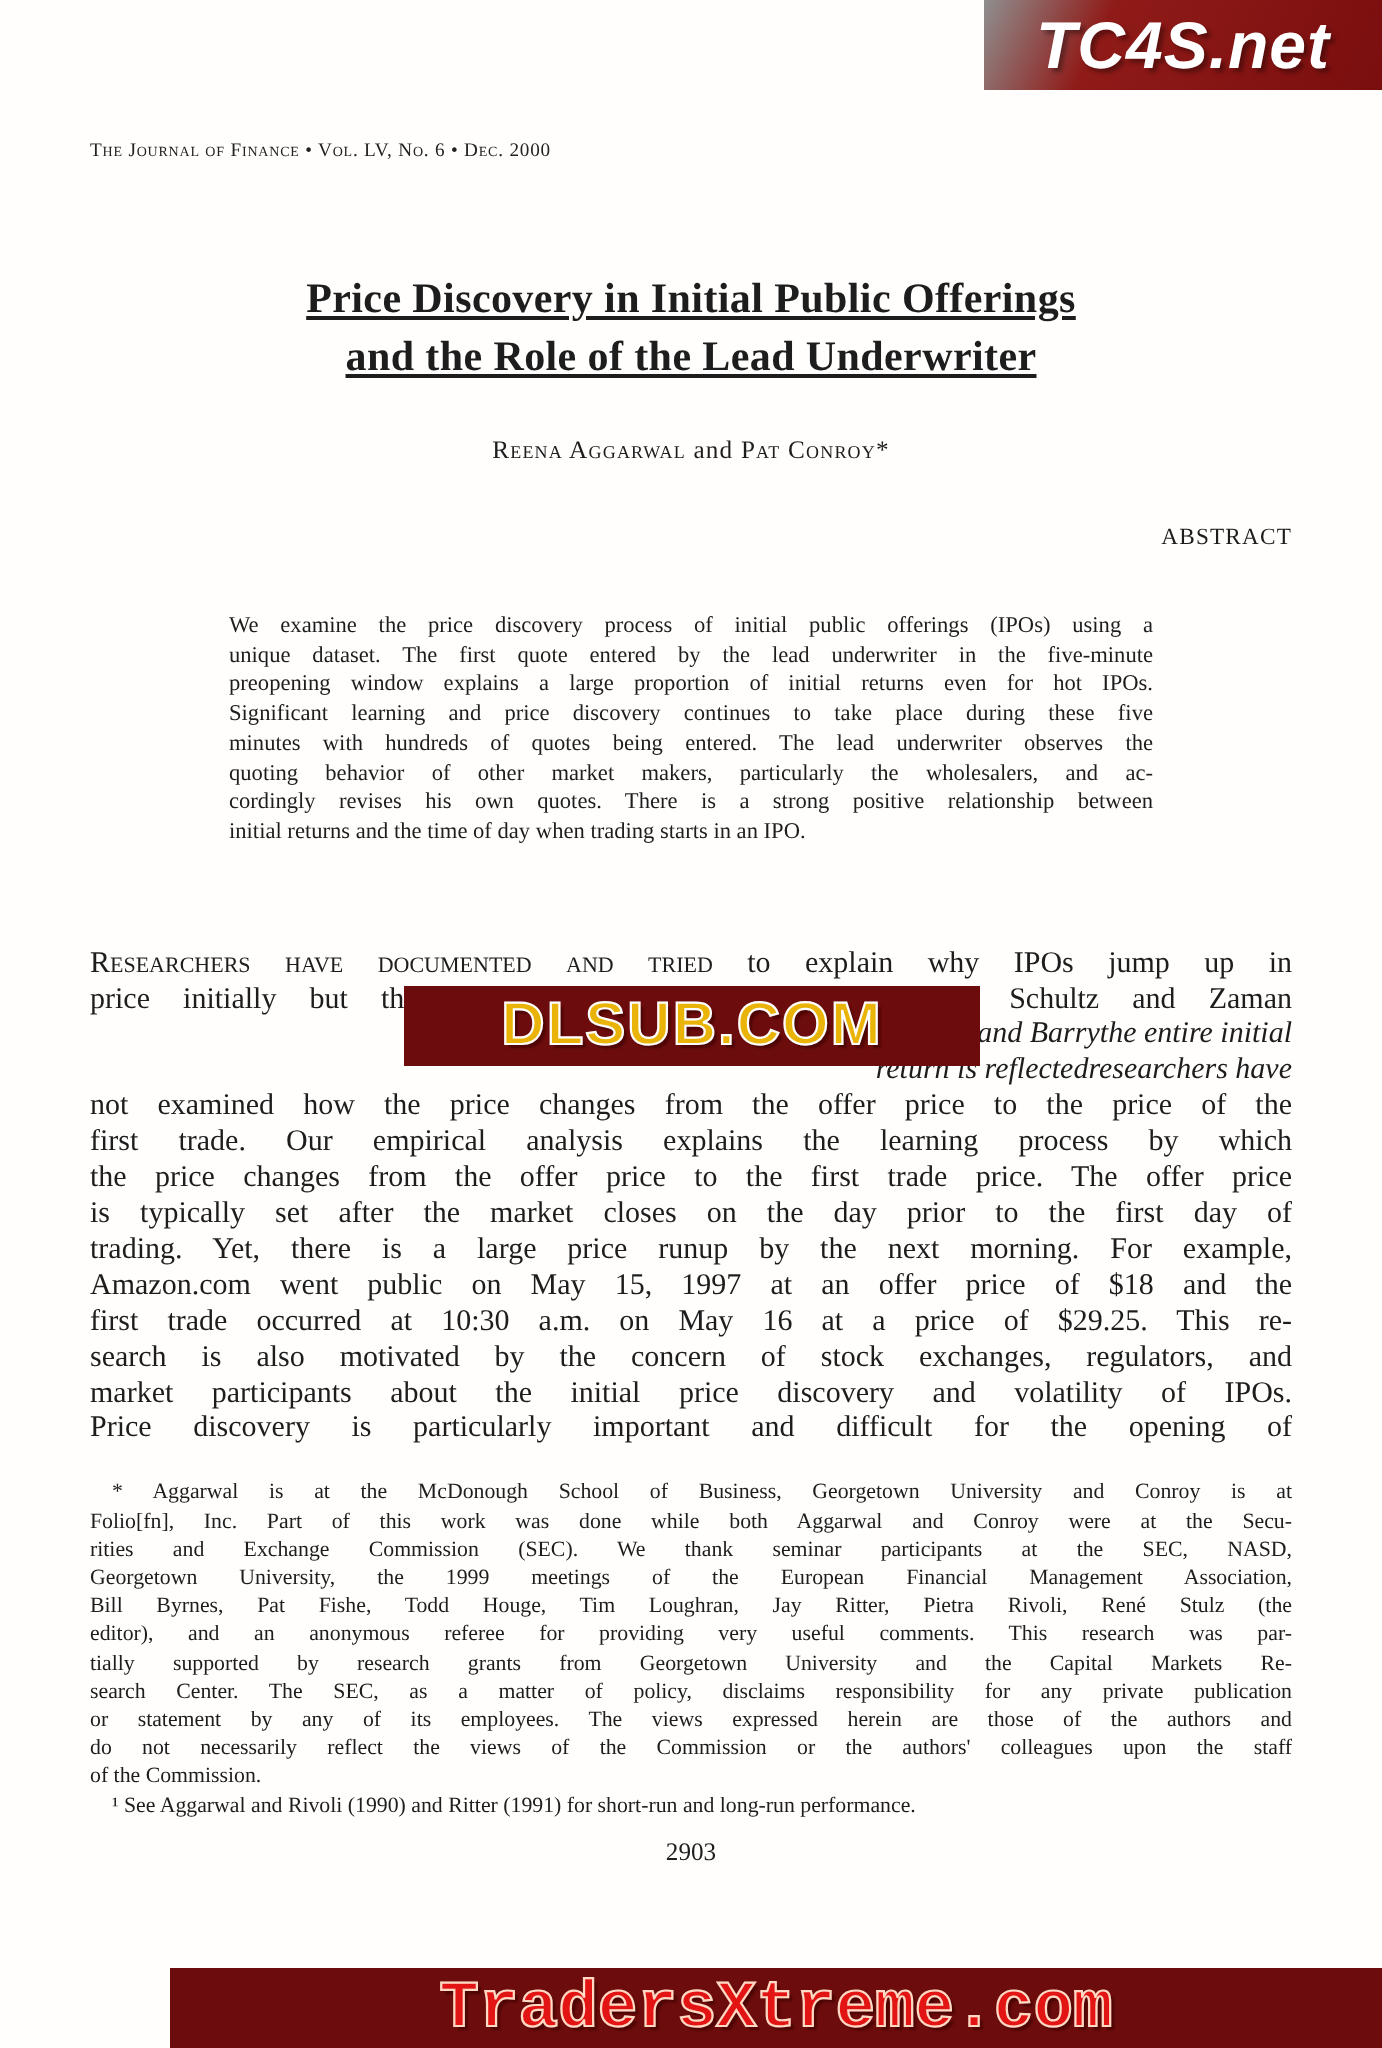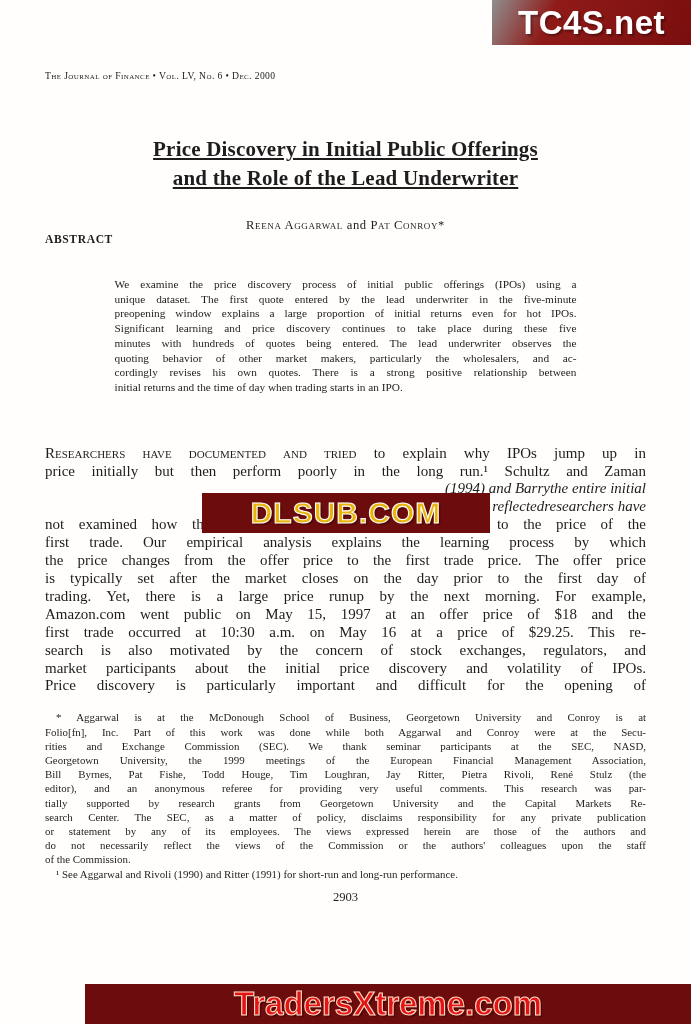--- a/index.html
+++ b/index.html
@@ -35,22 +35,23 @@
 
   .authors {
     margin-top: 25px;
     text-align: center;
     font-size: 12.6px;
     letter-spacing: 0.6px;
   }
   .smallcaps { font-variant: small-caps; }
 
   .abstract-heading {
-    text-align: left;
-    font-weight: bold;
+    margin-top: 29px;
+    text-align: right;
+    font-weight: normal;
     font-size: 11.6px;
     letter-spacing: 0.6px;
   }
 
   .abstract {
     margin: 31px auto 0;
     width: 462px;
     font-size: 11.3px;
     line-height: 14.7px;
   }
@@ -89,20 +90,21 @@
   .wm-top {
     top: 0; right: 0;
     width: 199px; height: 45px;
     background: linear-gradient(115deg, #8f8f8f 0%, #8f1b18 30%, #7a0e0e 100%);
   }
   .wm-top span {
     color: #ffffff;
     font-size: 33px;
     letter-spacing: 0.5px;
     text-shadow: 2px 2px 2px rgba(0,0,0,0.35);
+    font-style: italic;
   }
   .wm-mid {
     top: 493px; left: 202px;
     width: 288px; height: 40px;
     background: #6d0c0c;
   }
   .wm-mid span {
     color: #eab308;
     font-size: 30px;
     letter-spacing: 1px;
@@ -112,20 +114,21 @@
   .wm-bottom {
     bottom: 0; left: 85px; right: 0;
     height: 40px;
     background: #6d0c0c;
   }
   .wm-bottom span {
     color: #e31414;
     font-size: 33px;
     -webkit-text-stroke: 1.1px #ffd9c4;
     text-shadow: 2px 2px 1px rgba(60,0,0,0.6);
+    font-family: Liberation Mono, monospace;
   }
 </style>
 </head>
 <body>
 
 <div class="page">
   <div class="content">
 
     <div class="journal-header">The Journal of Finance • Vol. LV, No. 6 • Dec. 2000</div>
 

